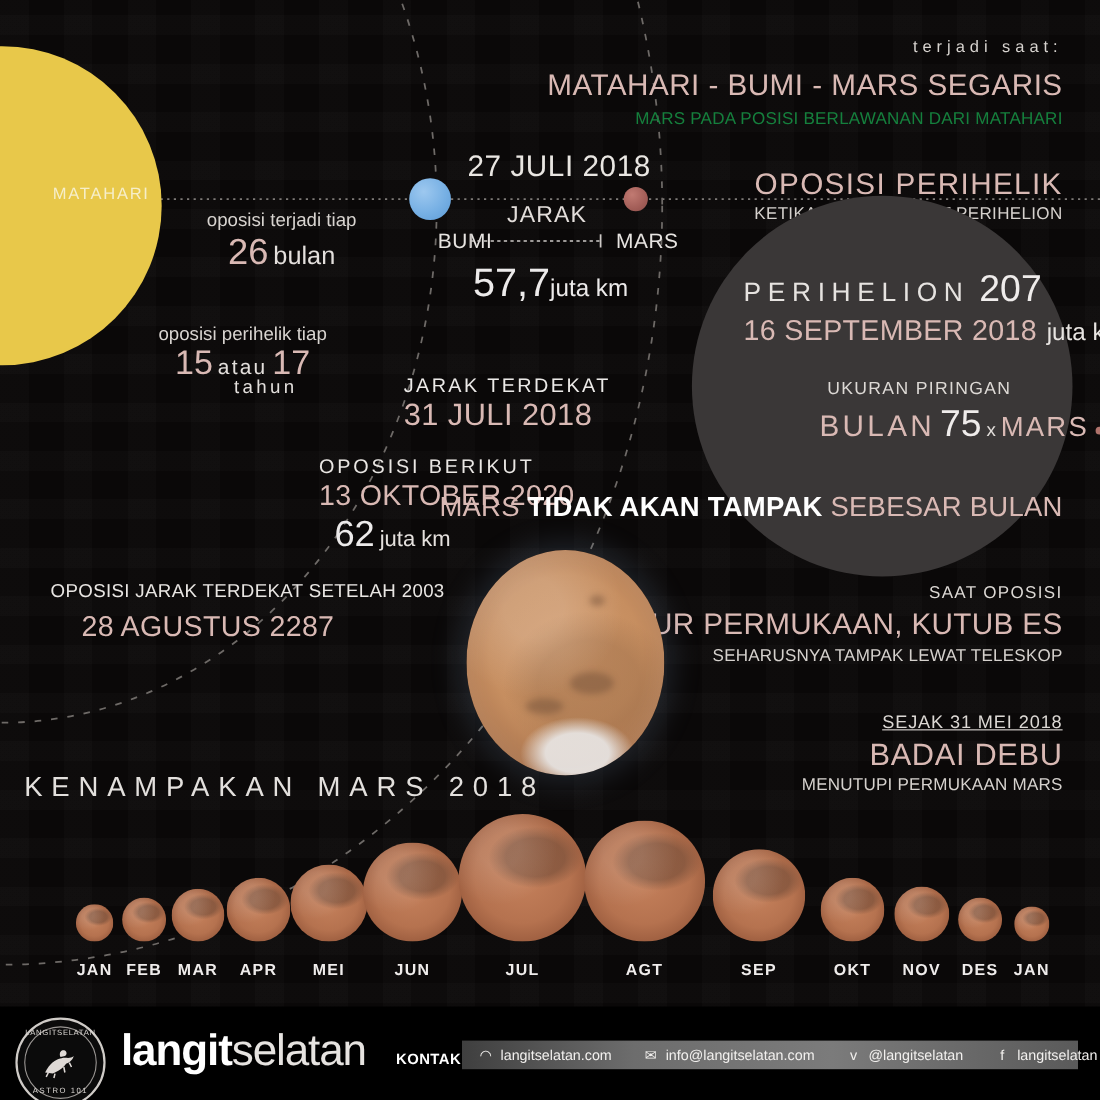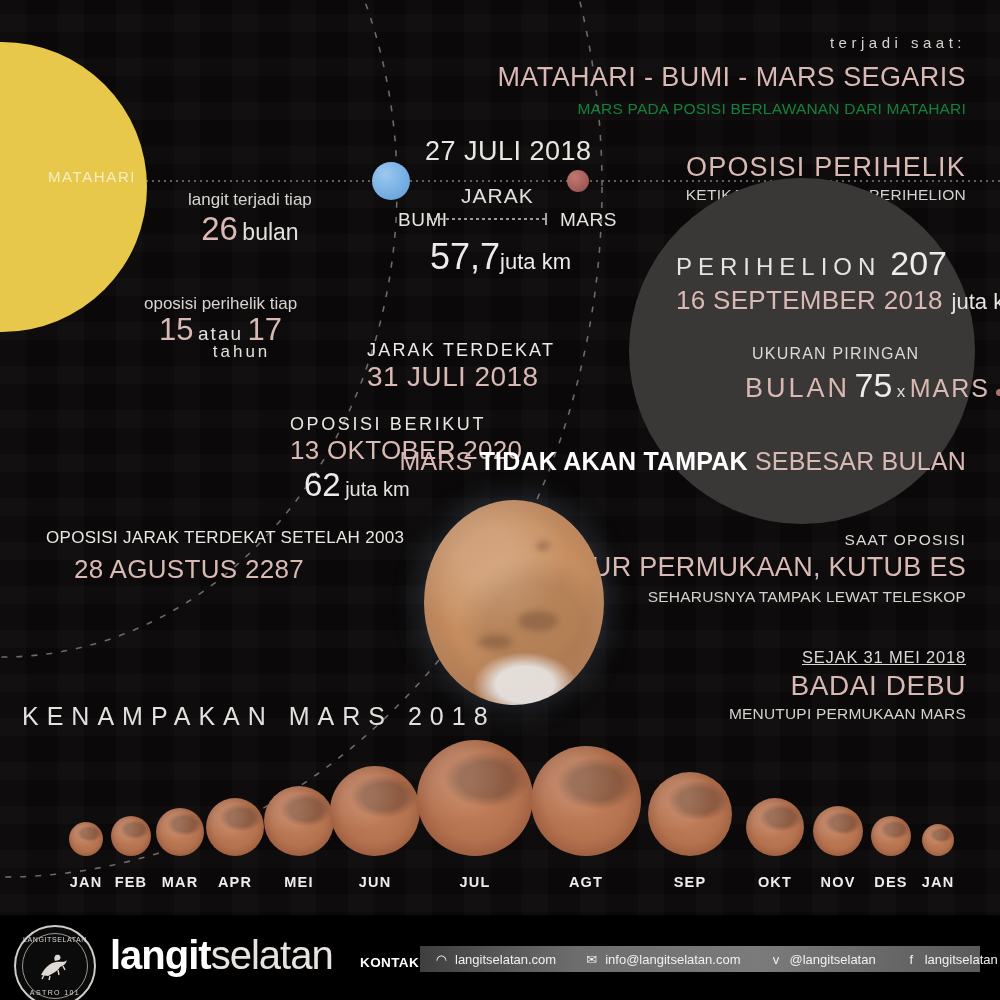--- a/index.html
+++ b/index.html
@@ -222,21 +222,21 @@
   <svg class="bgsvg" style="pointer-events:none" width="1000" height="1000" viewBox="0 0 1000 1000">
     <line x1="428" y1="219" x2="546" y2="219" stroke="#cdc9c6" stroke-width="1.4" stroke-dasharray="3 3"></line>
     <line x1="428" y1="213" x2="428" y2="225" stroke="#cdc9c6" stroke-width="1.6"></line>
     <line x1="546" y1="213" x2="546" y2="225" stroke="#cdc9c6" stroke-width="1.6"></line>
   </svg>
   <div class="abs" id="jarak-val">
     <span>57,7</span><span class="unit">juta km</span>
   </div>
 
   <div class="blk" id="b-26">
-    <div class="small">langit terjadi tiap</div>
+    <div class="small">oposisi terjadi tiap</div>
     <div><span class="n">26</span> <span class="u">bulan</span></div>
   </div>
 
   <div class="blk" id="b-1517">
     <div class="small">oposisi perihelik tiap</div>
     <div style="margin-top:-2px">
       <span class="n">15</span>
       <span class="mid">atau</span>
       <span class="n">17</span>
     </div>

